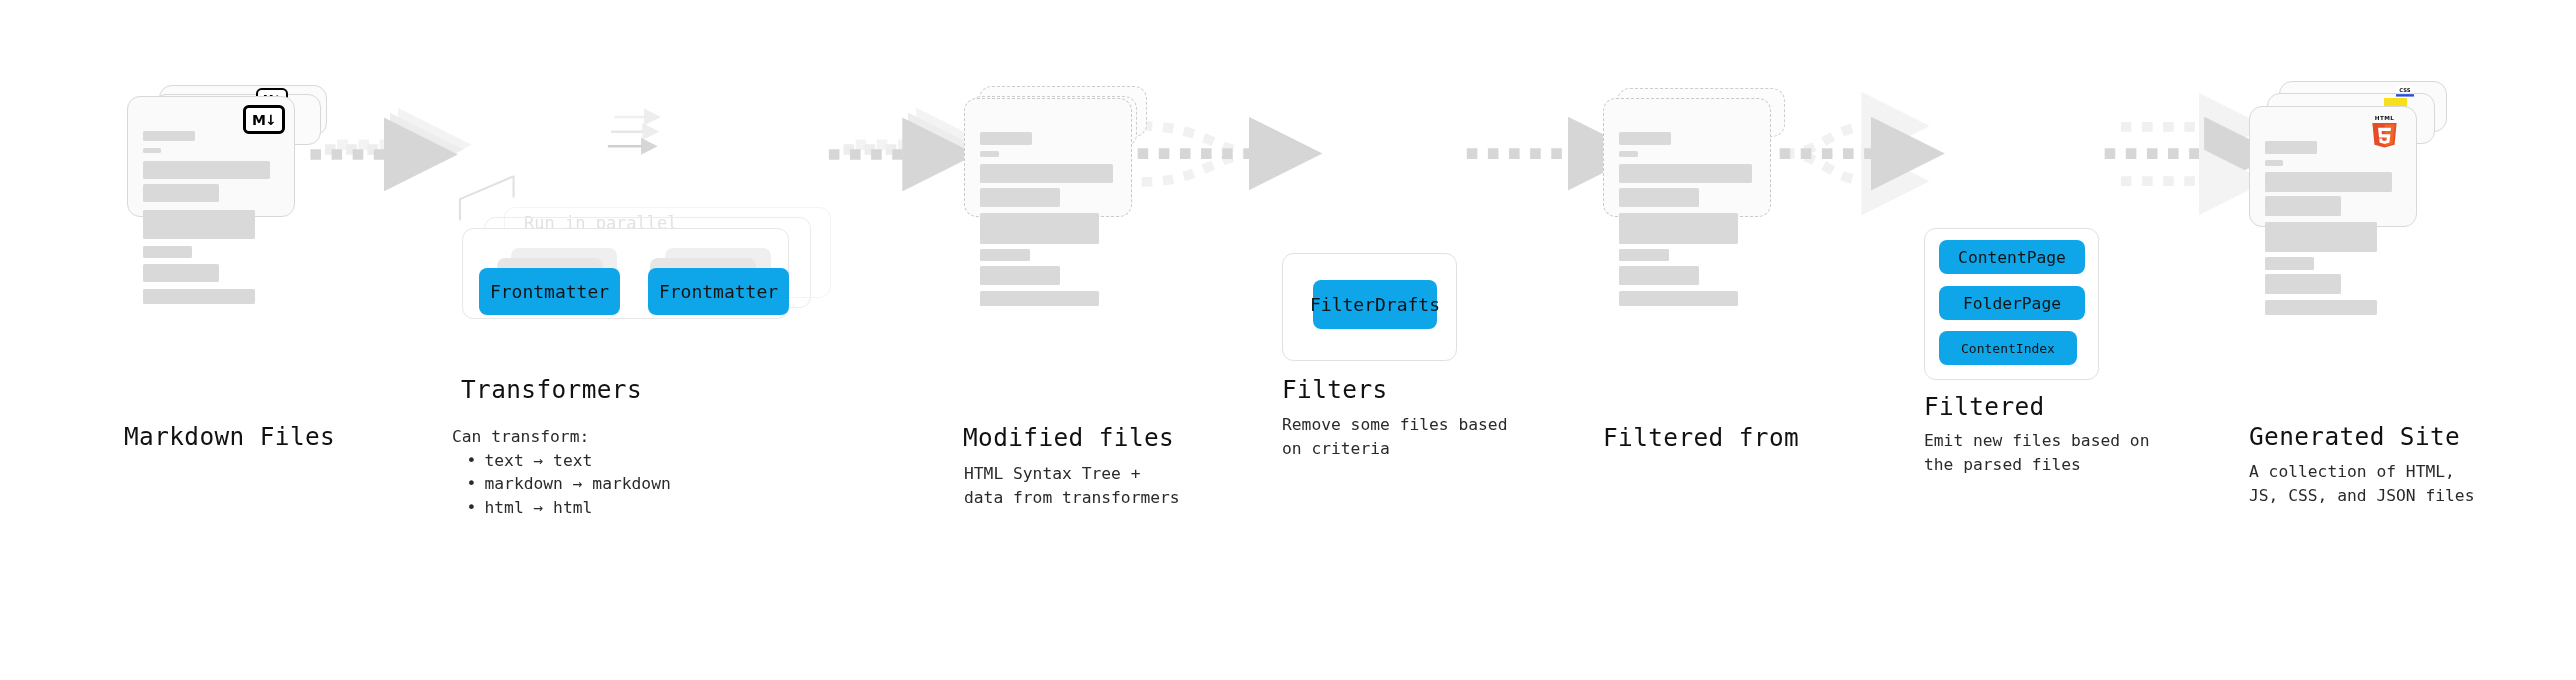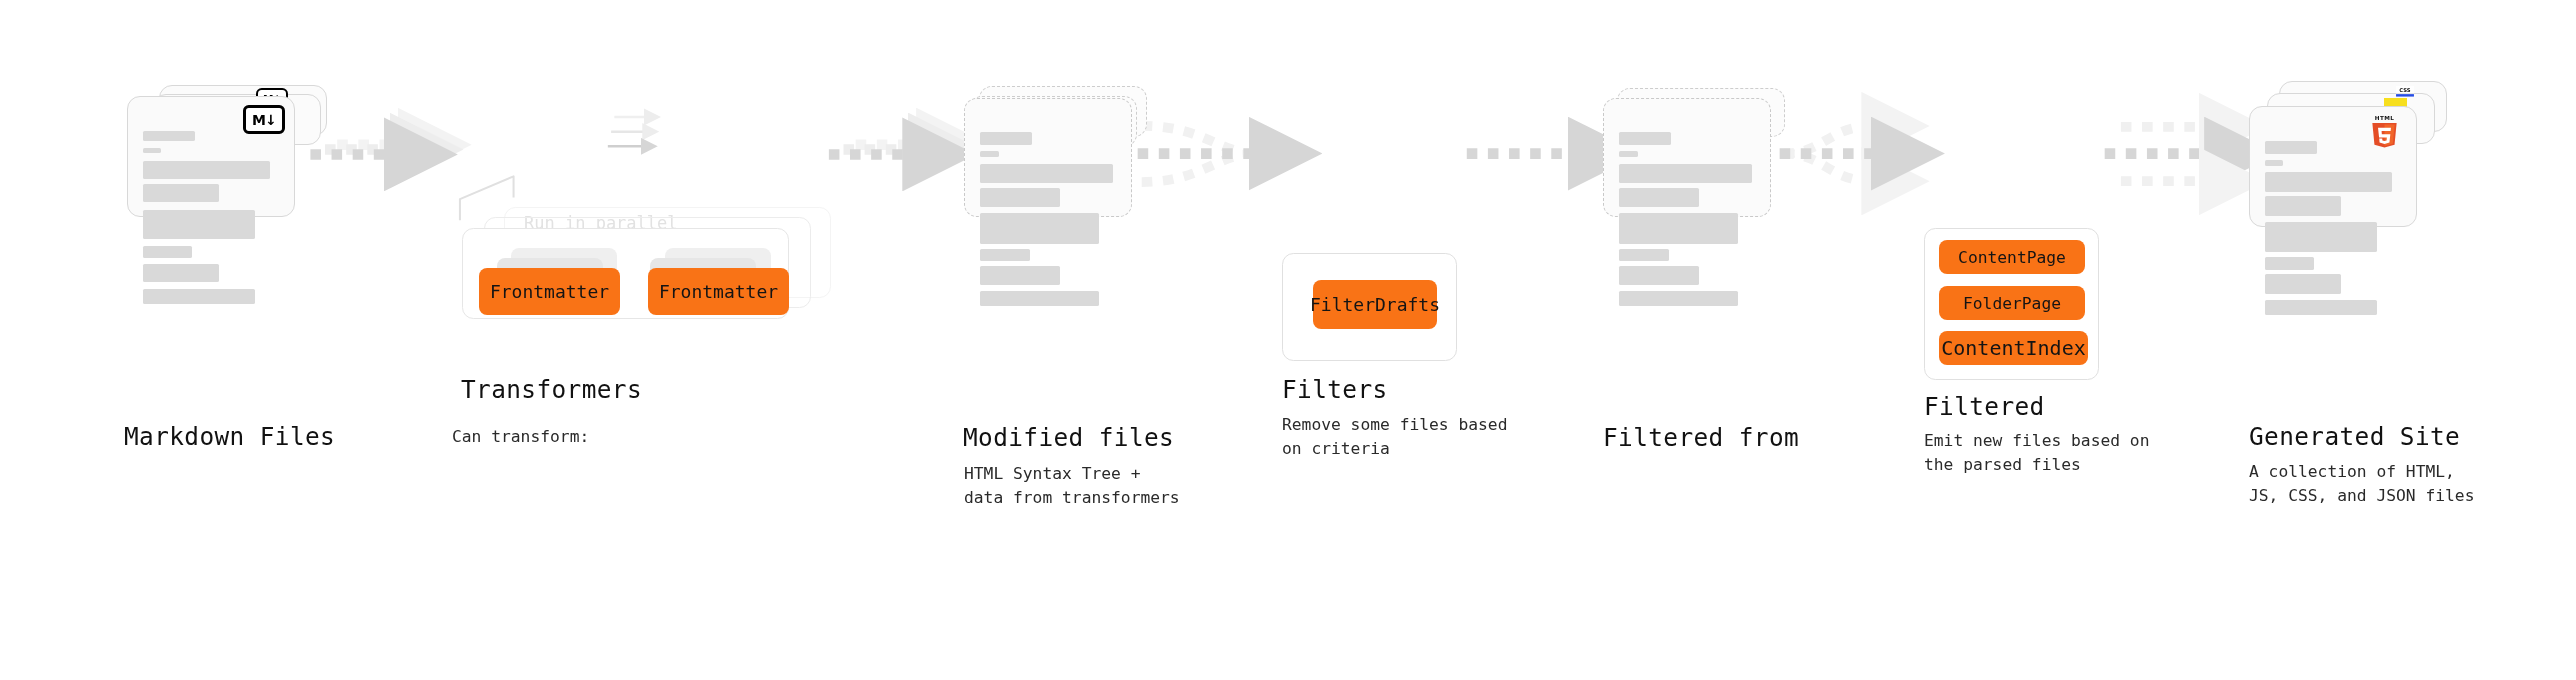--- a/index.html
+++ b/index.html
@@ -32,21 +32,21 @@
   .html5{position:absolute;}
   .css3-mini{position:absolute;}
   .js-mini{position:absolute;background:#f7df1e;}
 
   
   .nodebox{position:absolute;border:1.6px solid #e0e0e0;border-radius:11.4px;background:#fff;}
   .nodebox.ghost{background:transparent;border-color:#ececec;}
   .nodebox.ghost2{background:transparent;border-color:#f4f4f4;}
 
   .pill{
-    position:absolute;border-radius:8.1px;background:#f97316;
+    position:absolute;border-radius:8.1px;background:#0ea5e9;
     display:flex;align-items:center;justify-content:center;
     font-size:18px;color:#141414;white-space:nowrap;
   }
   .pill.g1{background:#e6e6e6;}
   .pill.g2{background:#efefef;}
 
   
   .title{position:absolute;font-size:24.4px;color:#111;letter-spacing:0.4px;white-space:nowrap;}
   .sub{position:absolute;font-size:16.3px;color:#2a2a2a;line-height:1.45;white-space:pre;}
   .parallel-lbl{position:absolute;font-size:17px;color:#e2e2e2;white-space:nowrap;}
@@ -158,20 +158,25 @@
     <div class="pill g2" style="left:665px;top:248px;width:106px;height:47px;"></div>
     <div class="pill g1" style="left:650px;top:258px;width:106px;height:47px;"></div>
     <div class="pill" style="left:648px;top:268px;width:141px;height:47px;">
       <span>Frontmatter</span>
     </div>
 
     <div class="title" style="left:452px;top:375px;margin-left:9px;">Transformers</div>
 
     <div class="bullets" style="left:452px;top:425px;">
       <span class="lead">Can transform:</span>
+      <ul>
+        <li>text → text</li>
+        <li>markdown → markdown</li>
+        <li>html → html</li>
+      </ul>
     </div>
   </div>
 
   <div>
     <div class="stackghost dashed" style="left:979px;top:86px;width:166px;height:49px;"></div>
     <div class="stackghost dashed" style="left:969px;top:96px;width:166px;height:49px;"></div>
 
     <div class="doccard dashed" style="left:964px;top:98px;width:166px;height:117px;">
       <div class="skel" style="left:14.6px;top:32.5px;width:52px;height:13px;"></div>
       <div class="skel" style="left:14.6px;top:52px;width:19.5px;height:5.7px;"></div>
@@ -217,21 +222,21 @@
   </div>
 
   <div>
     <div class="nodebox" style="left:1924px;top:228px;width:173px;height:150px;">
       <div class="pill" style="left:14px;top:11.4px;width:146px;height:34px;font-size:16.3px;">
         <span>ContentPage</span>
       </div>
       <div class="pill" style="left:14px;top:57px;width:146px;height:34px;font-size:16.3px;">
         <span>FolderPage</span>
       </div>
-      <div class="pill" style="left:14px;top:102px;width:149px;height:34px;font-size:20px;text-align:right;">
+      <div class="pill" style="left:14px;top:102px;width:138px;height:34px;font-size:13px;text-align:right;">
         <span>ContentIndex</span>
       </div>
     </div>
     <div class="title" style="left:1924px;top:392px;">Filtered</div>
     <div class="sub" style="left:1924px;top:429px;">Emit new files based on
 the parsed files</div>
   </div>
 
   <div>
     <div class="stackghost" style="left:2279px;top:81px;width:166px;height:49px;"></div>

